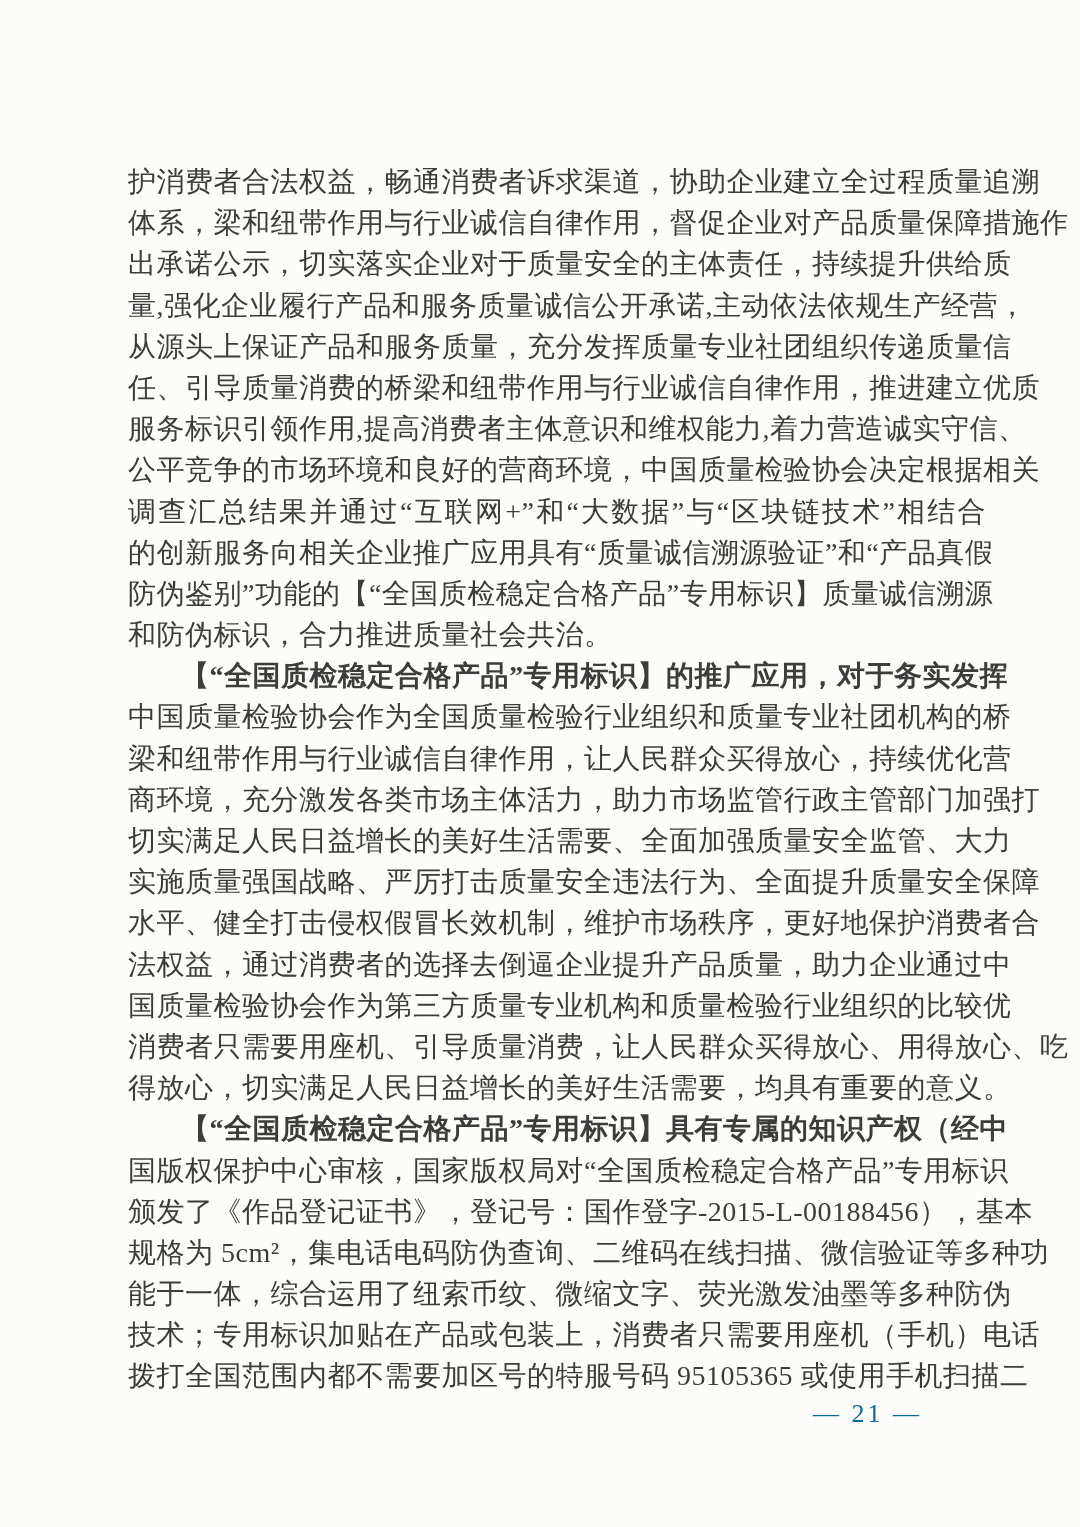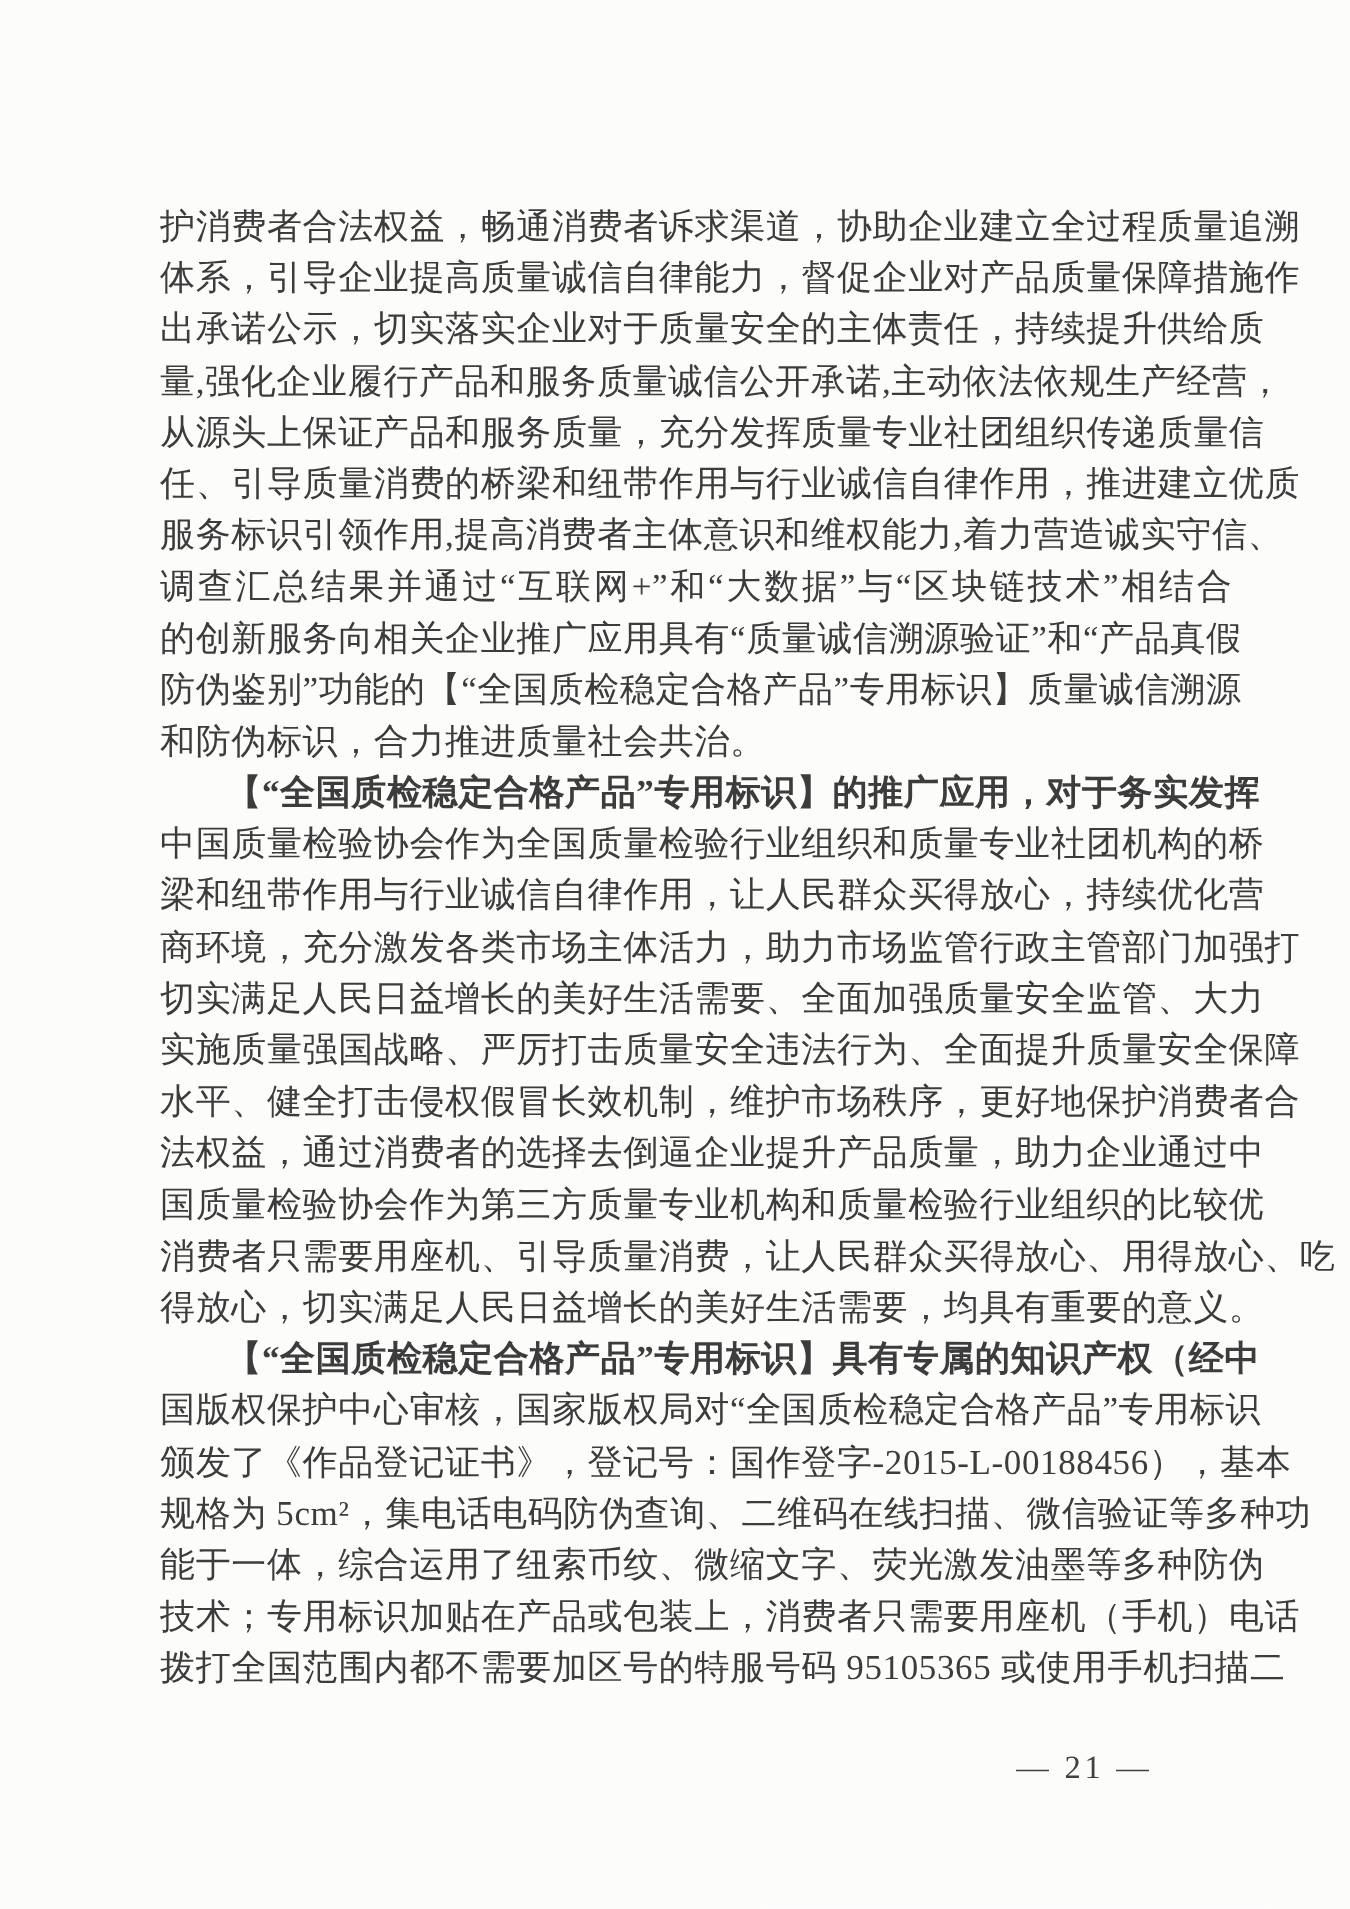--- a/index.html
+++ b/index.html
@@ -40,37 +40,38 @@
   .line.short {
     text-align: right;
     text-align-last: left;
   }
   .page-num {
     position: absolute;
     top: 1399px;
     right: 158px;
     font-size: 26px;
     line-height: 30px;
-    color: #404040;
+    color: #0369a1;
     letter-spacing: 3px;
     white-space: nowrap;
   }
 </style>
 </head>
 <body>
 
 <div class="page">
   <div class="text-block">
       <div class="line">护消费者合法权益，畅通消费者诉求渠道，协助企业建立全过程质量追溯</div>
-      <div class="line">体系，引导企业提高质量诚信自律能力，督促企业对产品质量保障措施作</div>
+      <div class="line">体系，梁和纽带作用与行业诚信自律作用，督促企业对产品质量保障措施作</div>
       <div class="line">出承诺公示，切实落实企业对于质量安全的主体责任，持续提升供给质</div>
       <div class="line">量,强化企业履行产品和服务质量诚信公开承诺,主动依法依规生产经营，</div>
       <div class="line">从源头上保证产品和服务质量，充分发挥质量专业社团组织传递质量信</div>
       <div class="line">任、引导质量消费的桥梁和纽带作用与行业诚信自律作用，推进建立优质</div>
       <div class="line">服务标识引领作用,提高消费者主体意识和维权能力,着力营造诚实守信、</div>
+      <div class="line">公平竞争的市场环境和良好的营商环境，中国质量检验协会决定根据相关</div>
       <div class="line">调查汇总结果并通过“互联网+”和“大数据”与“区块链技术”相结合</div>
       <div class="line">的创新服务向相关企业推广应用具有“质量诚信溯源验证”和“产品真假</div>
       <div class="line">防伪鉴别”功能的【“全国质检稳定合格产品”专用标识】质量诚信溯源</div>
       <div class="line short">和防伪标识，合力推进质量社会共治。</div>
       <div class="line indent">【“全国质检稳定合格产品”专用标识】的推广应用，对于务实发挥</div>
       <div class="line">中国质量检验协会作为全国质量检验行业组织和质量专业社团机构的桥</div>
       <div class="line">梁和纽带作用与行业诚信自律作用，让人民群众买得放心，持续优化营</div>
       <div class="line">商环境，充分激发各类市场主体活力，助力市场监管行政主管部门加强打</div>
       <div class="line">切实满足人民日益增长的美好生活需要、全面加强质量安全监管、大力</div>
       <div class="line">实施质量强国战略、严厉打击质量安全违法行为、全面提升质量安全保障</div>

